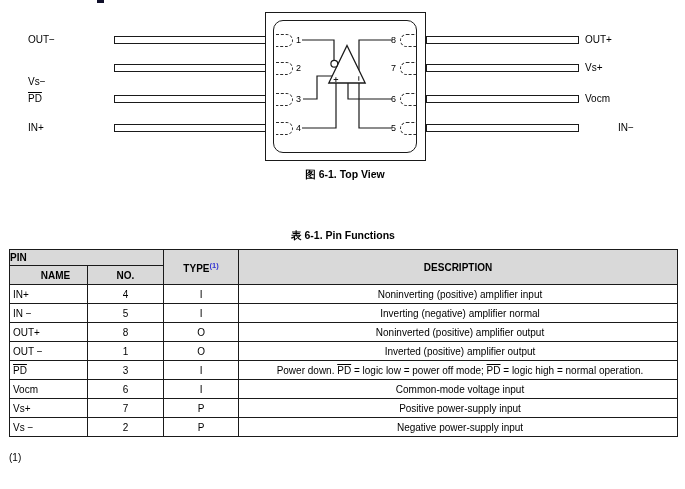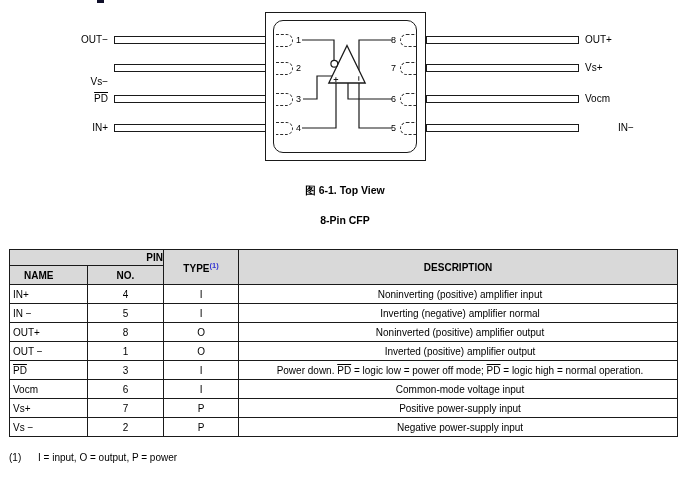--- a/index.html
+++ b/index.html
@@ -10,32 +10,32 @@
   }
   .abs { position:absolute; }
   .speck { background:#10102a; }
   .pkg-outer { border:1.5px solid #1a1a1a; background:#fff; }
   .pkg-inner { border:1.3px solid #1a1a1a; border-radius:10px; background:#fff; }
   .lead { background:#fff; border:1.2px solid #1a1a1a; }
   .pad { border:1.4px dashed #2b2b2b; }
   .pad-l { border-left:none; border-radius:0 7px 7px 0; }
   .pad-r { border-right:none; border-radius:7px 0 0 7px; }
   .pinlabel { font-size:10px; line-height:12px; white-space:nowrap; }
-  .lab-l { text-align:right; }
+  .lab-l { }
   .lab-r { text-align:left; }
   .pinnum { font-size:9px; line-height:11px; }
   .num-r { text-align:right; }
-  .caption { font-weight:bold; font-size:10.5px; line-height:15px; text-align:center; white-space:nowrap;margin-top:16px; }
+  .caption { font-weight:bold; font-size:10.5px; line-height:15px; text-align:center; white-space:nowrap; }
   .tbl-title { font-weight:bold; font-size:10.5px; text-align:center; white-space:nowrap; }
   table.pins { border-collapse:collapse; table-layout:fixed; width:668px; font-size:10px; border:1.5px solid #1a1a1a; }
   table.pins th, table.pins td { border:1px solid #1a1a1a; overflow:hidden; white-space:nowrap; }
   table.pins th { background:#d9d9d9; font-weight:bold; }
-  .h-pin { height:16px; text-align:right; }
+  .h-pin { height:16px; text-align:left; }
   .h-sub { height:19px; }
-  .h-name { text-align:left; padding-left:14px; }
+  .h-name { text-align:center; padding-left:14px; }
   .h-no, .h-type, .h-desc { text-align:center; }
   td.c-name { text-align:left; padding-left:3px; height:19px; }
   td.c-no, td.c-type { text-align:center; height:19px; }
   td.c-desc { text-align:center; padding-left:4px; height:19px; }
   .ov { text-decoration:overline; }
   sup.fnref { color:#3434d3; font-size:7.5px; vertical-align:4px; }
   .footnote { font-size:10px; }
   svg text { font-family:"Liberation Sans", sans-serif; }
 </style>
 </head>
@@ -97,22 +97,22 @@
       <path d="M392 128 H359 V83"></path>
       <path d="M392 99 H348 V83"></path>
     </g>
     <path d="M347 45.5 L365.2 83 L328.8 83 Z" fill="#ffffff" stroke="#1a1a1a" stroke-width="1.3"></path>
     <circle cx="334.3" cy="63.8" r="3.4" fill="#ffffff" stroke="#1a1a1a" stroke-width="1.2"></circle>
     <text x="336" y="82.5" font-size="9" font-weight="bold" text-anchor="middle" fill="#1a1a1a">+</text>
     <text x="359" y="81.5" font-size="9" font-weight="bold" text-anchor="middle" fill="#1a1a1a" transform="rotate(90 359 78.5)">−</text>
   </svg>
 
   <div class="abs caption" style="left:245px;top:167px;width:200px">图 6-1. Top View</div>
-  <div class="abs caption" style="left:245px;top:197px;width:200px">8-Pin CFP</div>
 
+  <div class="abs tbl-title" style="left:9px;top:229px;width:668px">表 6-1. Pin Functions</div>
 
   <table class="pins abs" style="left:9px;top:249px">
     <colgroup>
         <col style="width:78px">
         <col style="width:76px">
         <col style="width:75px">
         <col style="width:439px">
       </colgroup>
     <thead>
       <tr>
@@ -171,15 +171,14 @@
         <tr>
           <td class="c-name">Vs −</td>
           <td class="c-no">2</td>
           <td class="c-type">P</td>
           <td class="c-desc">Negative power-supply input</td>
         </tr>
       </tbody>
   </table>
 
   <div class="abs footnote" style="left:9px;top:452px">(1)</div>
-  <div class="abs footnote" style="left:38px;top:452px">I = input, O = output, P = power</div>
 
 </div>
 
 </body></html>

